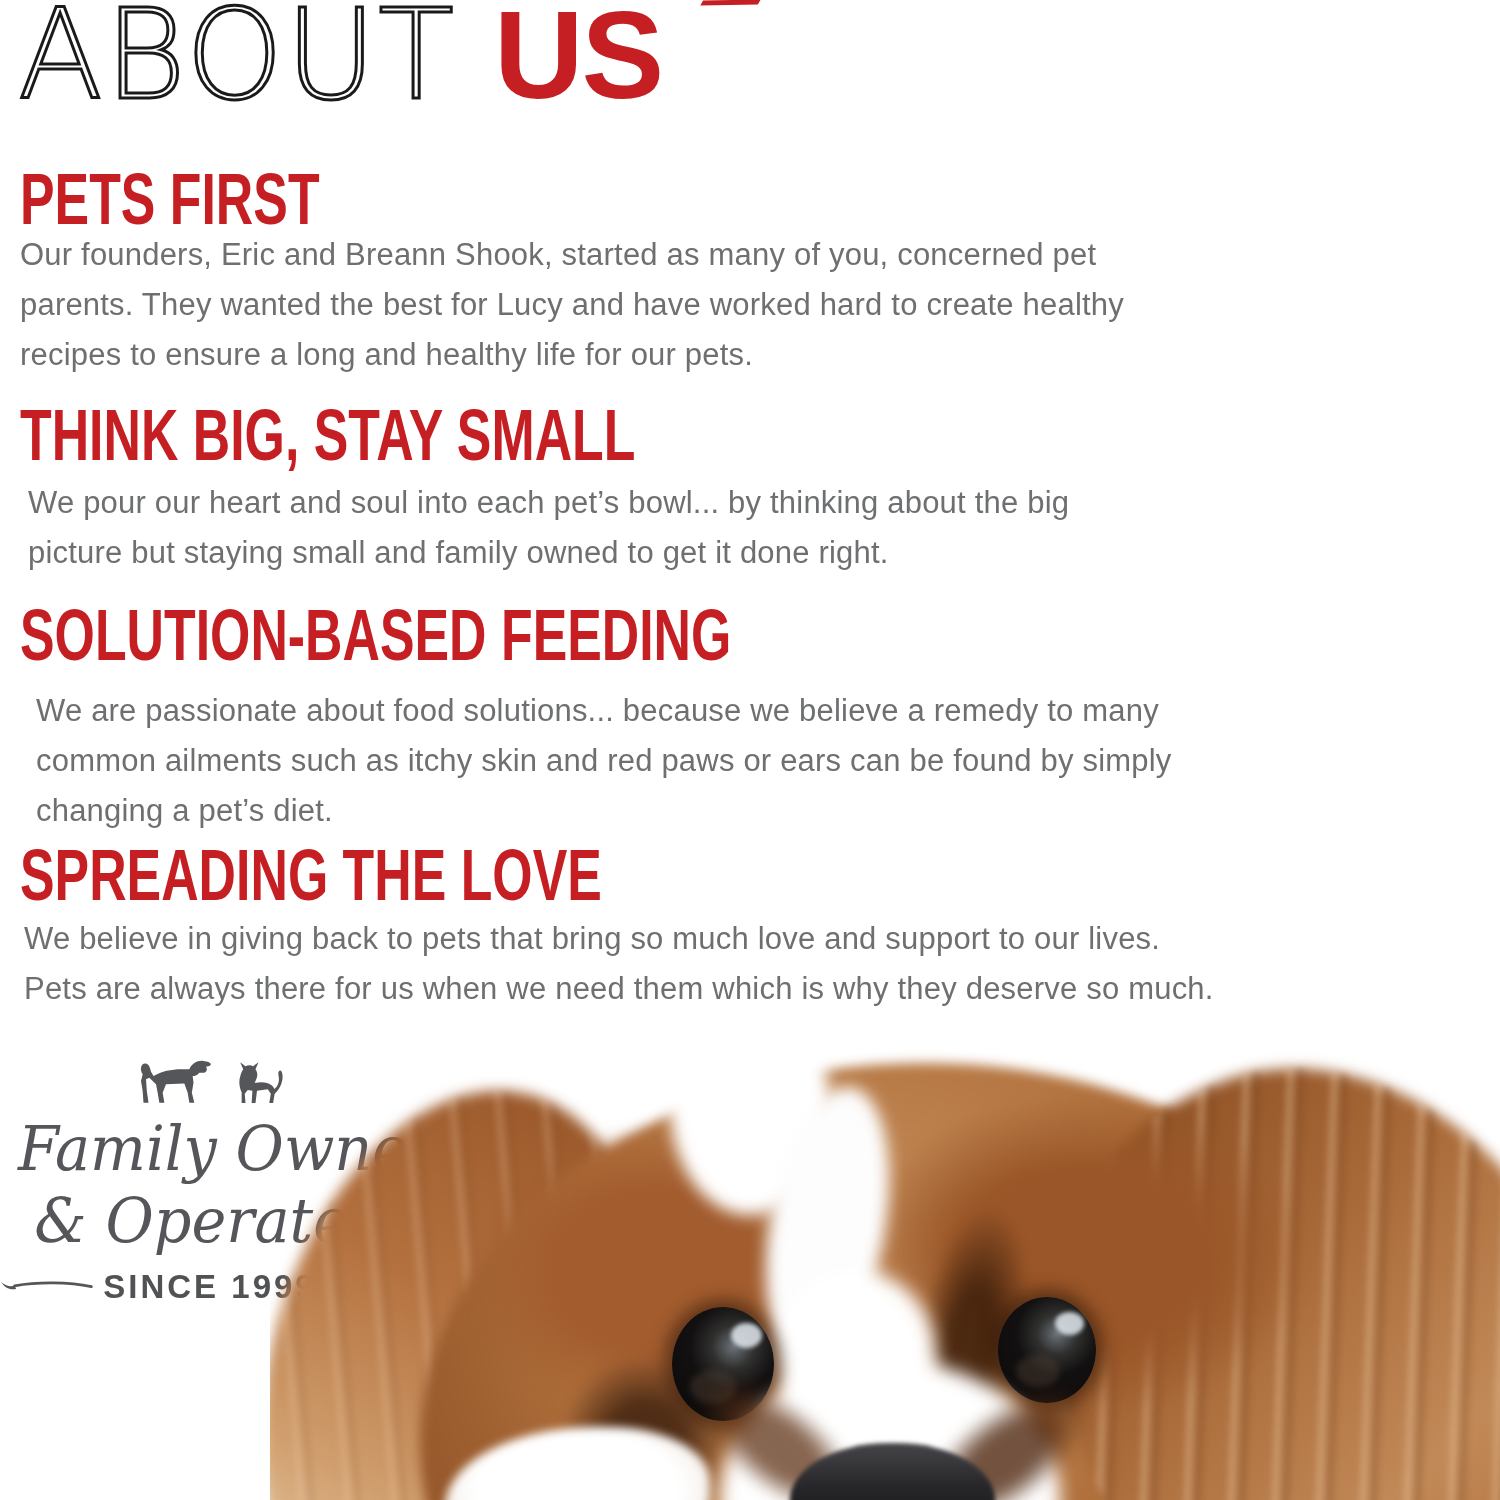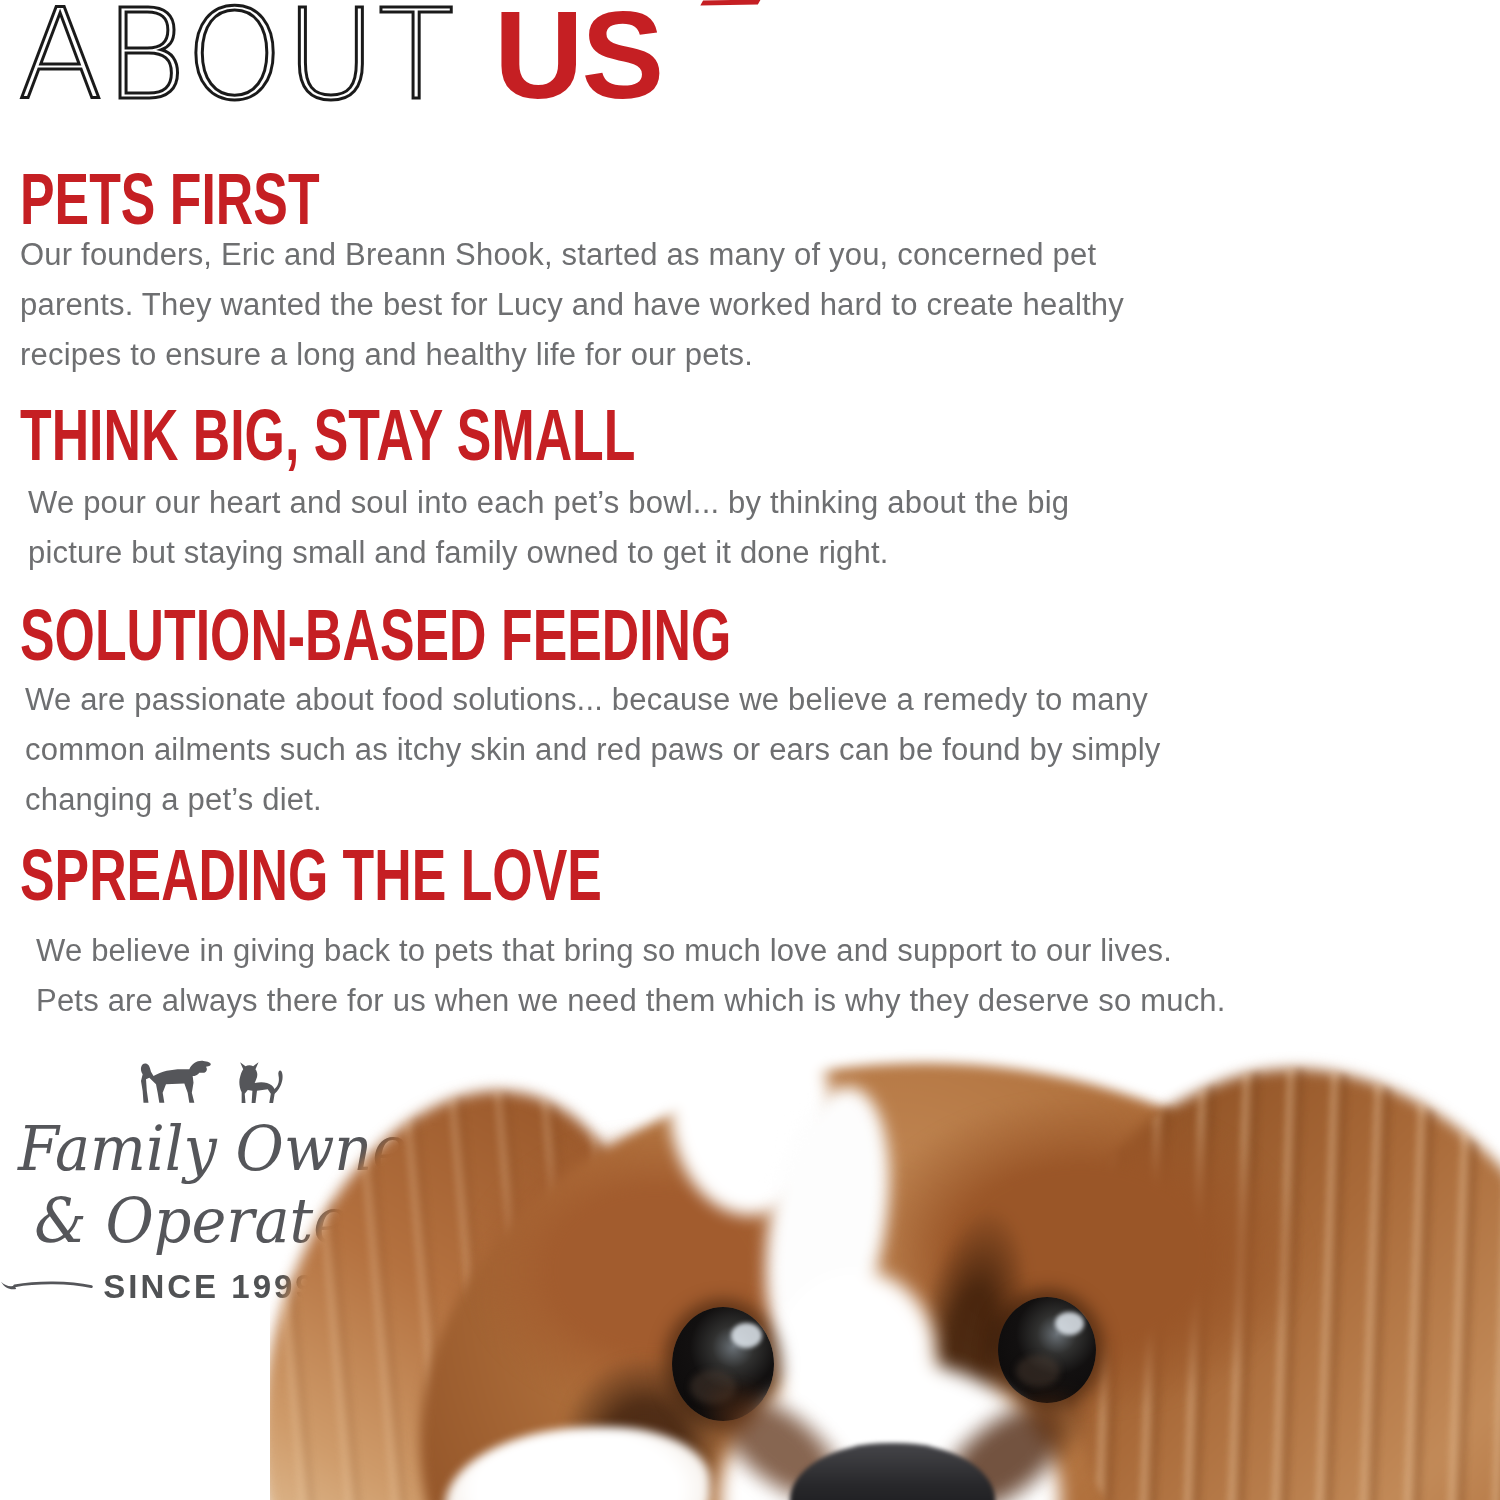--- a/index.html
+++ b/index.html
@@ -119,26 +119,26 @@
 <h2 class="abs h2 s1" style="margin:0">PETS FIRST</h2>
 <p class="abs para p1" style="margin:0">Our founders, Eric and Breann Shook, started as many of you, concerned pet
 parents. They wanted the best for Lucy and have worked hard to create healthy
 recipes to ensure a long and healthy life for our pets.</p>
 
 <h2 class="abs h2 s2" style="margin:0">THINK BIG, STAY SMALL</h2>
 <p class="abs para p2" style="margin:8px">We pour our heart and soul into each pet’s bowl... by thinking about the big
 picture but staying small and family owned to get it done right.</p>
 
 <h2 class="abs h2 s3" style="margin:0">SOLUTION-BASED FEEDING</h2>
-<p class="abs para p3" style="margin:5px">We are passionate about food solutions... because we believe a remedy to many
+<p class="abs para p3" style="margin:16px">We are passionate about food solutions... because we believe a remedy to many
 common ailments such as itchy skin and red paws or ears can be found by simply
 changing a pet’s diet.</p>
 
 <h2 class="abs h2 s4" style="margin:0">SPREADING THE LOVE</h2>
-<p class="abs para p4" style="margin:16px">We believe in giving back to pets that bring so much love and support to our lives.
+<p class="abs para p4" style="margin:4px">We believe in giving back to pets that bring so much love and support to our lives.
 Pets are always there for us when we need them which is why they deserve so much.</p>
 
 <div class="abs badge">
   <div class="animals">
     <span>
       <svg width="86" height="50" viewBox="0 0 100 60" xmlns="http://www.w3.org/2000/svg">
         <path fill="#55565a" d="M10,22 C6,16 8,8 14,9 C18,10 19,15 20,19 L23,24 C34,17 50,15 62,16 L66,16 C69,9 76,5 83,6 L88,7 C92,8 93,11 90,12 L86,13 C88,16 87,19 84,20 L78,20 C76,23 73,24 70,24 L71,32 L69,44 L72,56 L66,56 L64,44 L60,33 L38,34 L34,44 L36,56 L30,56 L28,44 L26,34 L22,30 L18,26 L14,28 L15,42 L17,56 L11,56 L10,42 L8,30 Z"></path>
       </svg>
     </span>
     <span>

